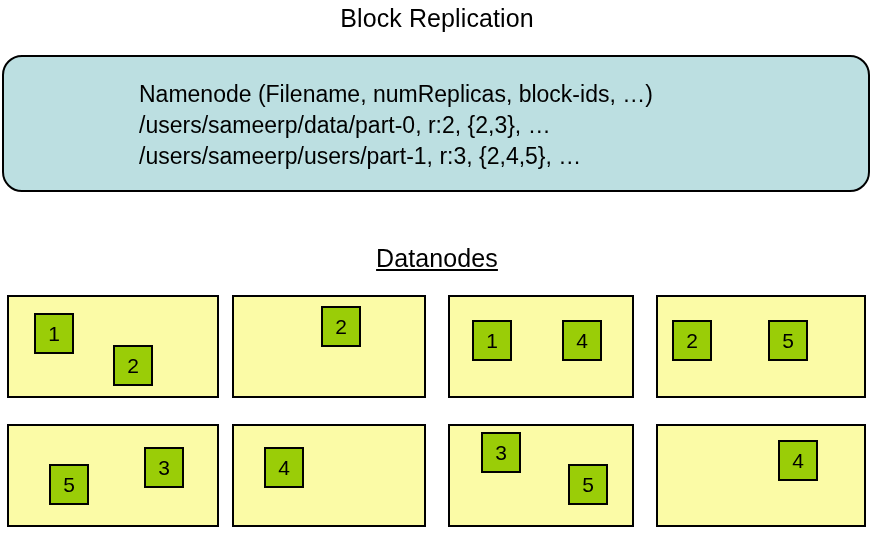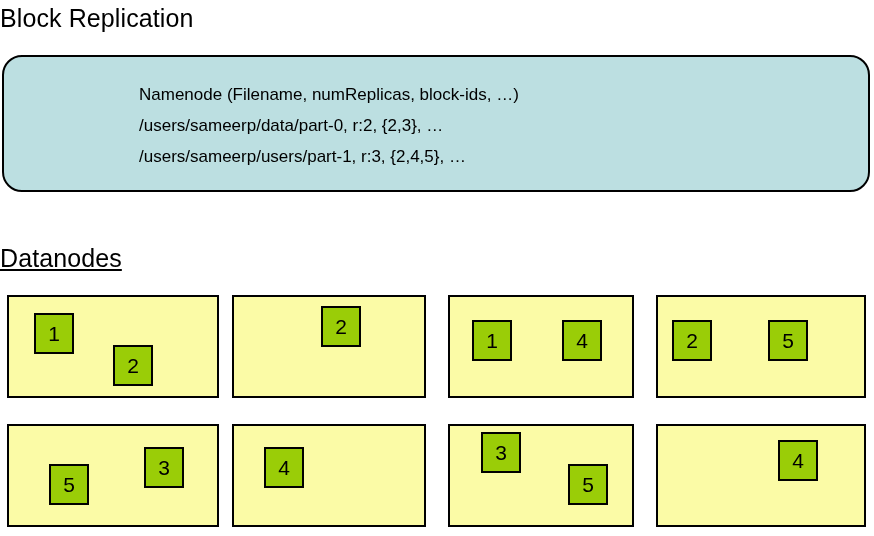--- a/index.html
+++ b/index.html
@@ -21,20 +21,21 @@
     left: 0; top: 0;
     width: 874px;
     height: 536px;
   }
 
   
   .title {
     position: absolute;
     left: 0;
     width: 874px;
+    text-align: center;
     font-size: 25px;
     line-height: 30px;
     letter-spacing: 0.1px;
     color: #000000;
     white-space: nowrap;
   }
   #page-title { top: 3px; }
   #datanodes-title { top: 243px; text-decoration: underline; }
 
   
@@ -46,21 +47,21 @@
     height: 137px;
     box-sizing: border-box;
     background: #bcdfe1;
     border: 2px solid #000000;
     border-radius: 20px;
   }
   .namenode-text {
     position: absolute;
     left: 135px;
     top: 22px;
-    font-size: 17px;
+    font-size: 23px;
     line-height: 31px;
     white-space: nowrap;
     color: #000000;
   }
   .namenode-text .line { display: block; }
 
   
   .datanode {
     position: absolute;
     box-sizing: border-box;

